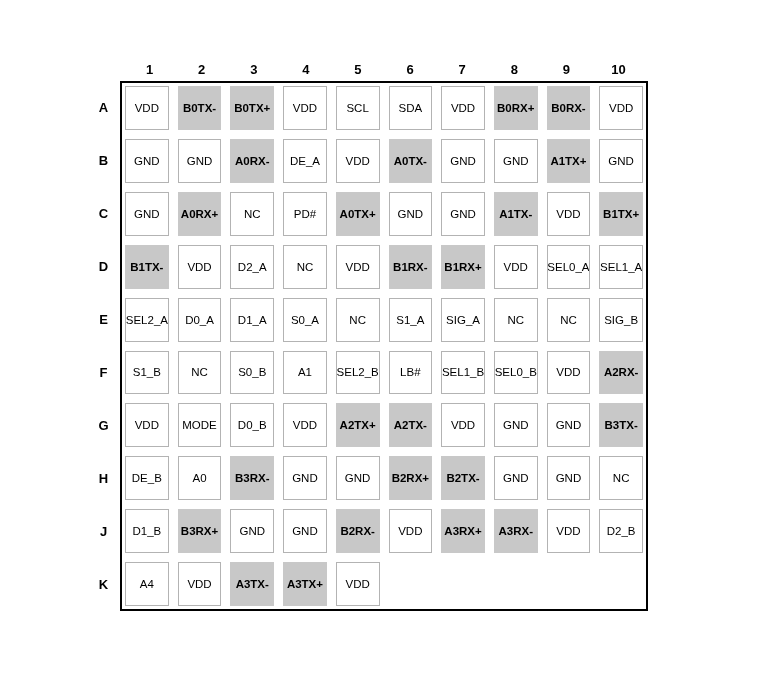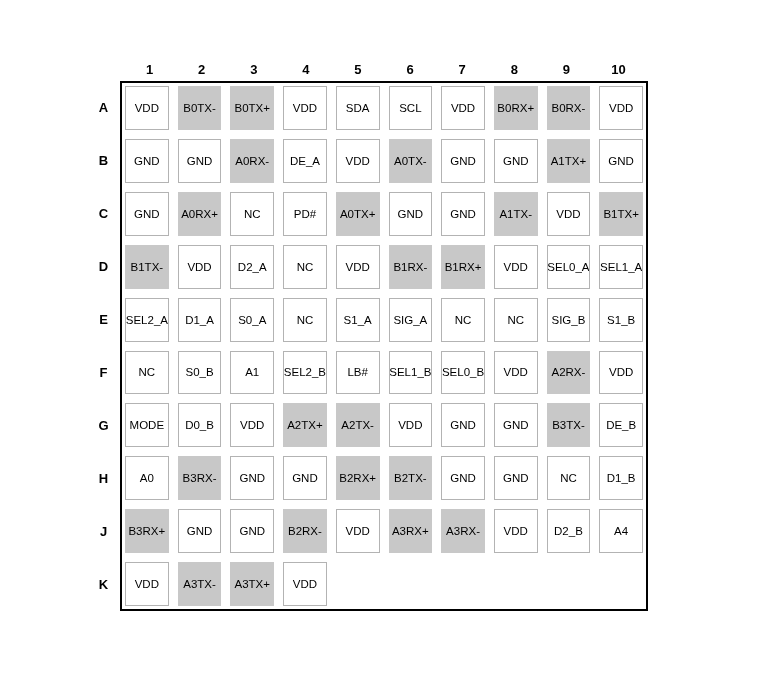--- a/index.html
+++ b/index.html
@@ -68,20 +68,21 @@
     display: flex;
     align-items: center;
     justify-content: center;
     font-size: 11.5px;
     white-space: nowrap;
     overflow: hidden;
   }
   .cell.shaded {
     background: var(--shaded-fill, #c8c8c8);
     border-color: var(--shaded-fill, #c8c8c8);
+    font-weight: bold;
   }
 </style>
 </head>
 <body>
 
 <div class="pinmap">
   <div class="col-headers">
       <div class="col-header">1</div>
       <div class="col-header">2</div>
       <div class="col-header">3</div>
@@ -104,22 +105,22 @@
         <div class="row-label">G</div>
         <div class="row-label">H</div>
         <div class="row-label">J</div>
         <div class="row-label">K</div>
       </div>
     <div class="grid">
         <div class="cell">VDD</div>
         <div class="cell shaded">B0TX-</div>
         <div class="cell shaded">B0TX+</div>
         <div class="cell">VDD</div>
+        <div class="cell">SCL</div>
         <div class="cell">SDA</div>
-        <div class="cell">SCL</div>
         <div class="cell">VDD</div>
         <div class="cell shaded">B0RX+</div>
         <div class="cell shaded">B0RX-</div>
         <div class="cell">VDD</div>
         <div class="cell">GND</div>
         <div class="cell">GND</div>
         <div class="cell shaded">A0RX-</div>
         <div class="cell">DE_A</div>
         <div class="cell">VDD</div>
         <div class="cell shaded">A0TX-</div>
@@ -141,20 +142,21 @@
         <div class="cell">VDD</div>
         <div class="cell">D2_A</div>
         <div class="cell">NC</div>
         <div class="cell">VDD</div>
         <div class="cell shaded">B1RX-</div>
         <div class="cell shaded">B1RX+</div>
         <div class="cell">VDD</div>
         <div class="cell">SEL0_A</div>
         <div class="cell">SEL1_A</div>
         <div class="cell">SEL2_A</div>
+        <div class="cell">D0_A</div>
         <div class="cell">D1_A</div>
         <div class="cell">S0_A</div>
         <div class="cell">NC</div>
         <div class="cell">S1_A</div>
         <div class="cell">SIG_A</div>
         <div class="cell">NC</div>
         <div class="cell">NC</div>
         <div class="cell">SIG_B</div>
         <div class="cell">S1_B</div>
         <div class="cell">NC</div>

